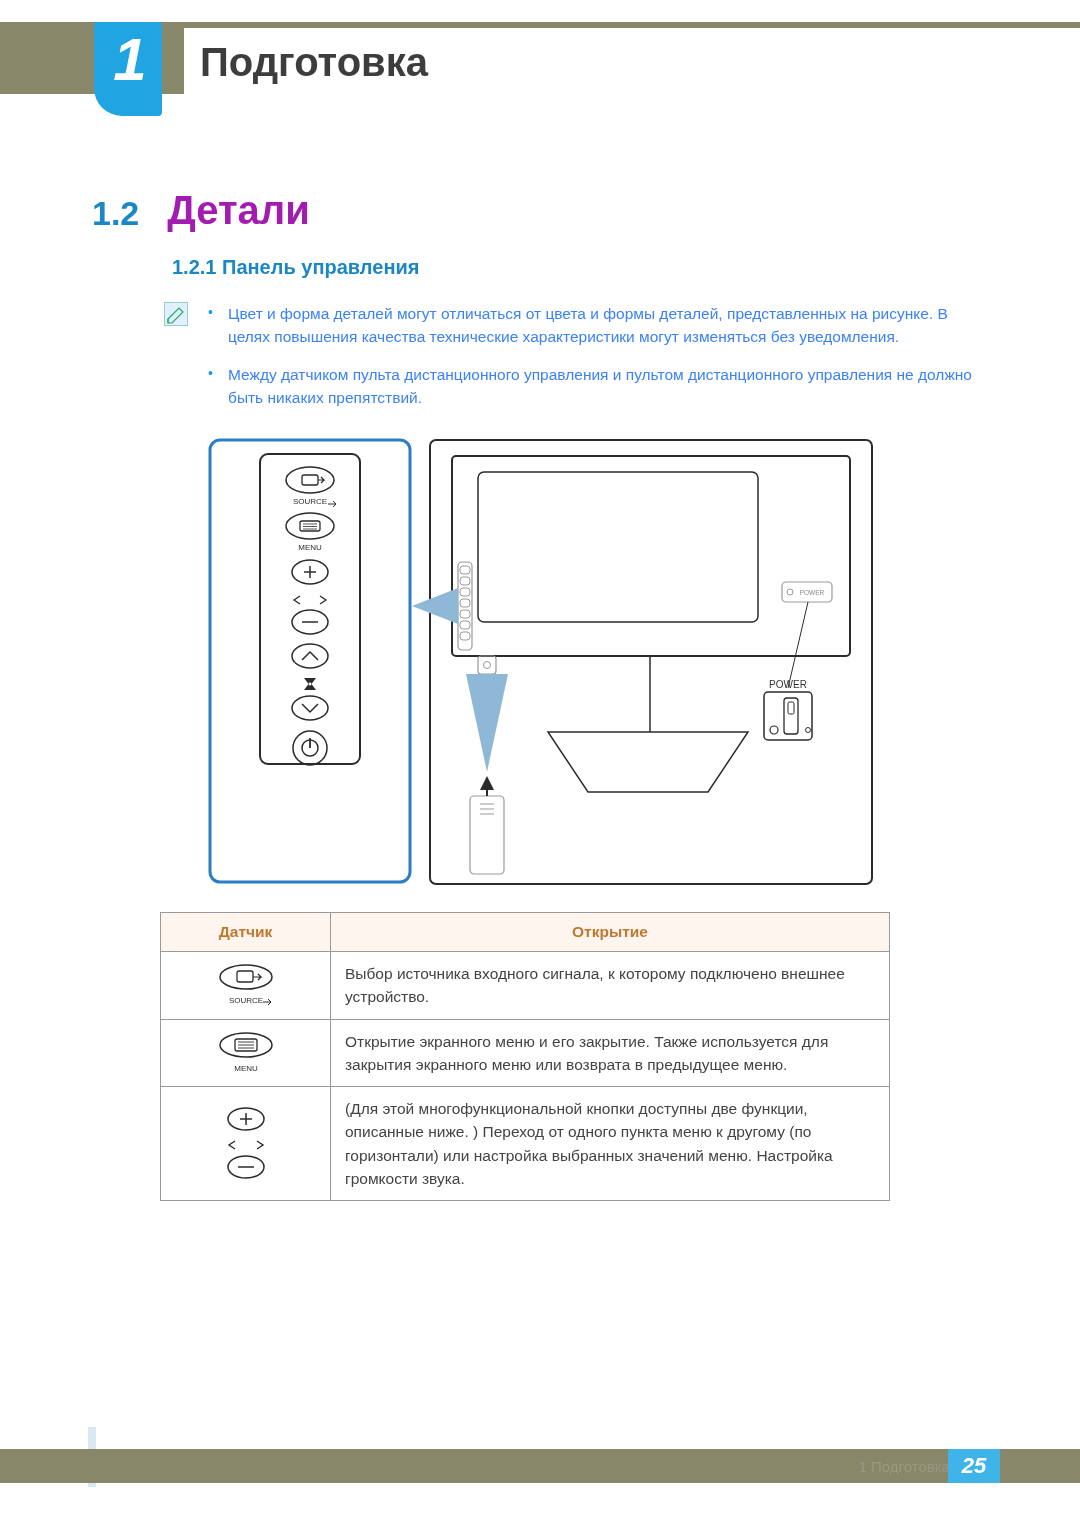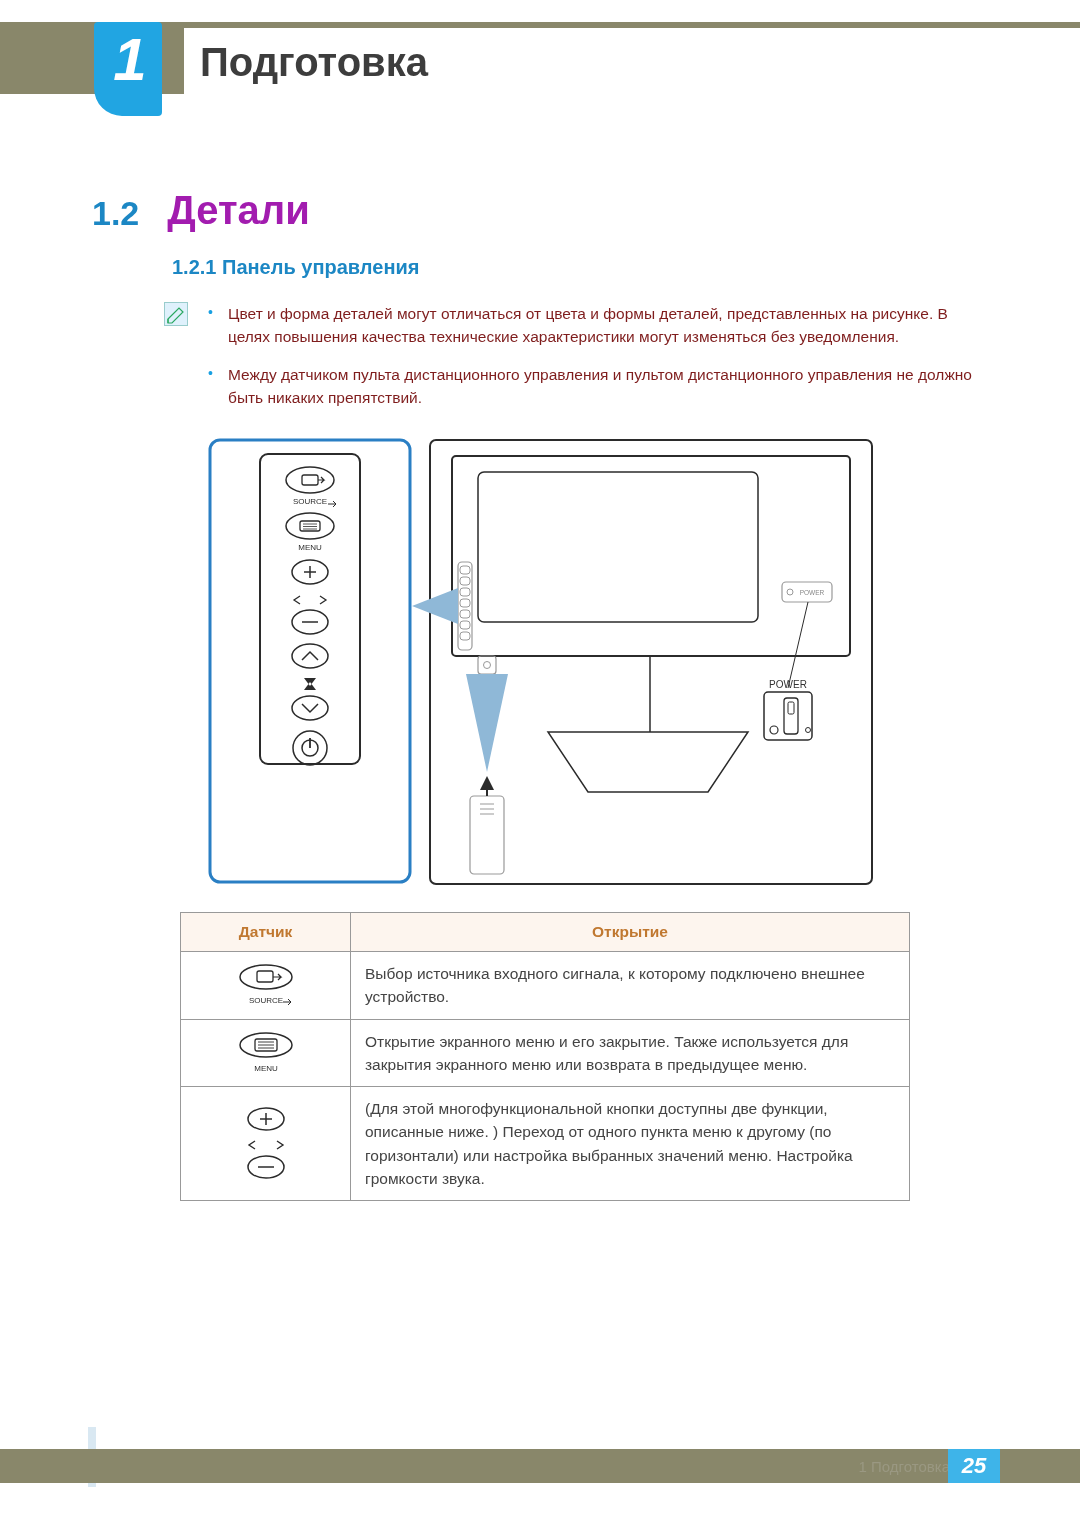--- a/index.html
+++ b/index.html
@@ -9,28 +9,28 @@
   .chapter-tab { position: absolute; top: 22px; left: 94px; width: 68px; height: 94px; background: #21a5e2; border-radius: 4px 4px 4px 28px; z-index: 2; }
   .chapter-tab-inner { font-size: 60px; font-weight: bold; font-style: italic; color: #fff; text-align: center; line-height: 76px; padding-left: 4px; }
   .chapter-title { position: absolute; top: 28px; left: 184px; font-size: 40px; font-weight: bold; color: #3d3d3d; background: #fff; padding: 12px 760px 12px 16px; z-index: 1; }
   .section-row { position: absolute; top: 188px; left: 92px; display: flex; align-items: flex-end; }
   .section-num { font-size: 34px; color: #1c87c4; font-weight: bold; margin-right: 28px; }
   .section-title { font-size: 40px; color: #a21caf; font-weight: bold; }
   .subsection-row { position: absolute; top: 256px; left: 172px; font-size: 20px; color: #1c87c4; font-weight: bold; text-align: center; }
   .note-block { position: absolute; top: 302px; left: 164px; right: 92px; display: flex; }
   .note-icon { width: 24px; height: 24px; background: #dff1fc; border: 1px solid #9cc; position: relative; margin-right: 20px; flex: none; }
   .note-icon svg { width: 22px; height: 22px; }
-  .note-list { font-size: 15.5px; color: #7f1d1d; line-height: 1.5; }
+  .note-list { font-size: 15.5px; color: #3b82f6; line-height: 1.5; }
   .note-list li { list-style: none; position: relative; padding-left: 20px; margin-bottom: 14px; }
   .note-list li::before { content: "•"; color: #18a0e2; position: absolute; left: 0; top: 0; font-size: 14px; }
   
   .diagram { position: absolute; top: 432px; left: 208px; width: 668px; height: 460px; }
   .diagram svg { width: 100%; height: 100%; }
   
-  .ctl-table { position: absolute; top: 912px; left: 180px; width: 730px; border-collapse: collapse; font-size: 15.5px; color: #444; }
+  .ctl-table { position: absolute; top: 912px; left: 160px; width: 730px; border-collapse: collapse; font-size: 15.5px; color: #444; }
   .ctl-table th, .ctl-table td { border: 1px solid #999; padding: 10px 14px; vertical-align: middle; }
   .ctl-table th { background: #fdf5ee; color: #c07830; font-weight: bold; text-align: center; }
   .ctl-table th:first-child { width: 170px; }
   .ctl-table td.icon-cell { text-align: center; padding: 10px 0; }
   .ctl-table td.icon-cell svg { display: block; margin: 0 auto; }
   .ctl-table td.desc { line-height: 1.5; }
   
   .footer-bar { position: absolute; left: 0; right: 0; bottom: 44px; height: 34px; background: #89876a; }
   .footer-label { position: absolute; right: 130px; bottom: 52px; font-size: 15px; color: #9a9882; font-weight: normal; }
   .footer-pagebox { position: absolute; right: 80px; bottom: 44px; width: 52px; height: 34px; background: #3eb4e9; color: #fff; font-size: 22px; font-weight: bold; font-style: italic; text-align: center; line-height: 34px; }

